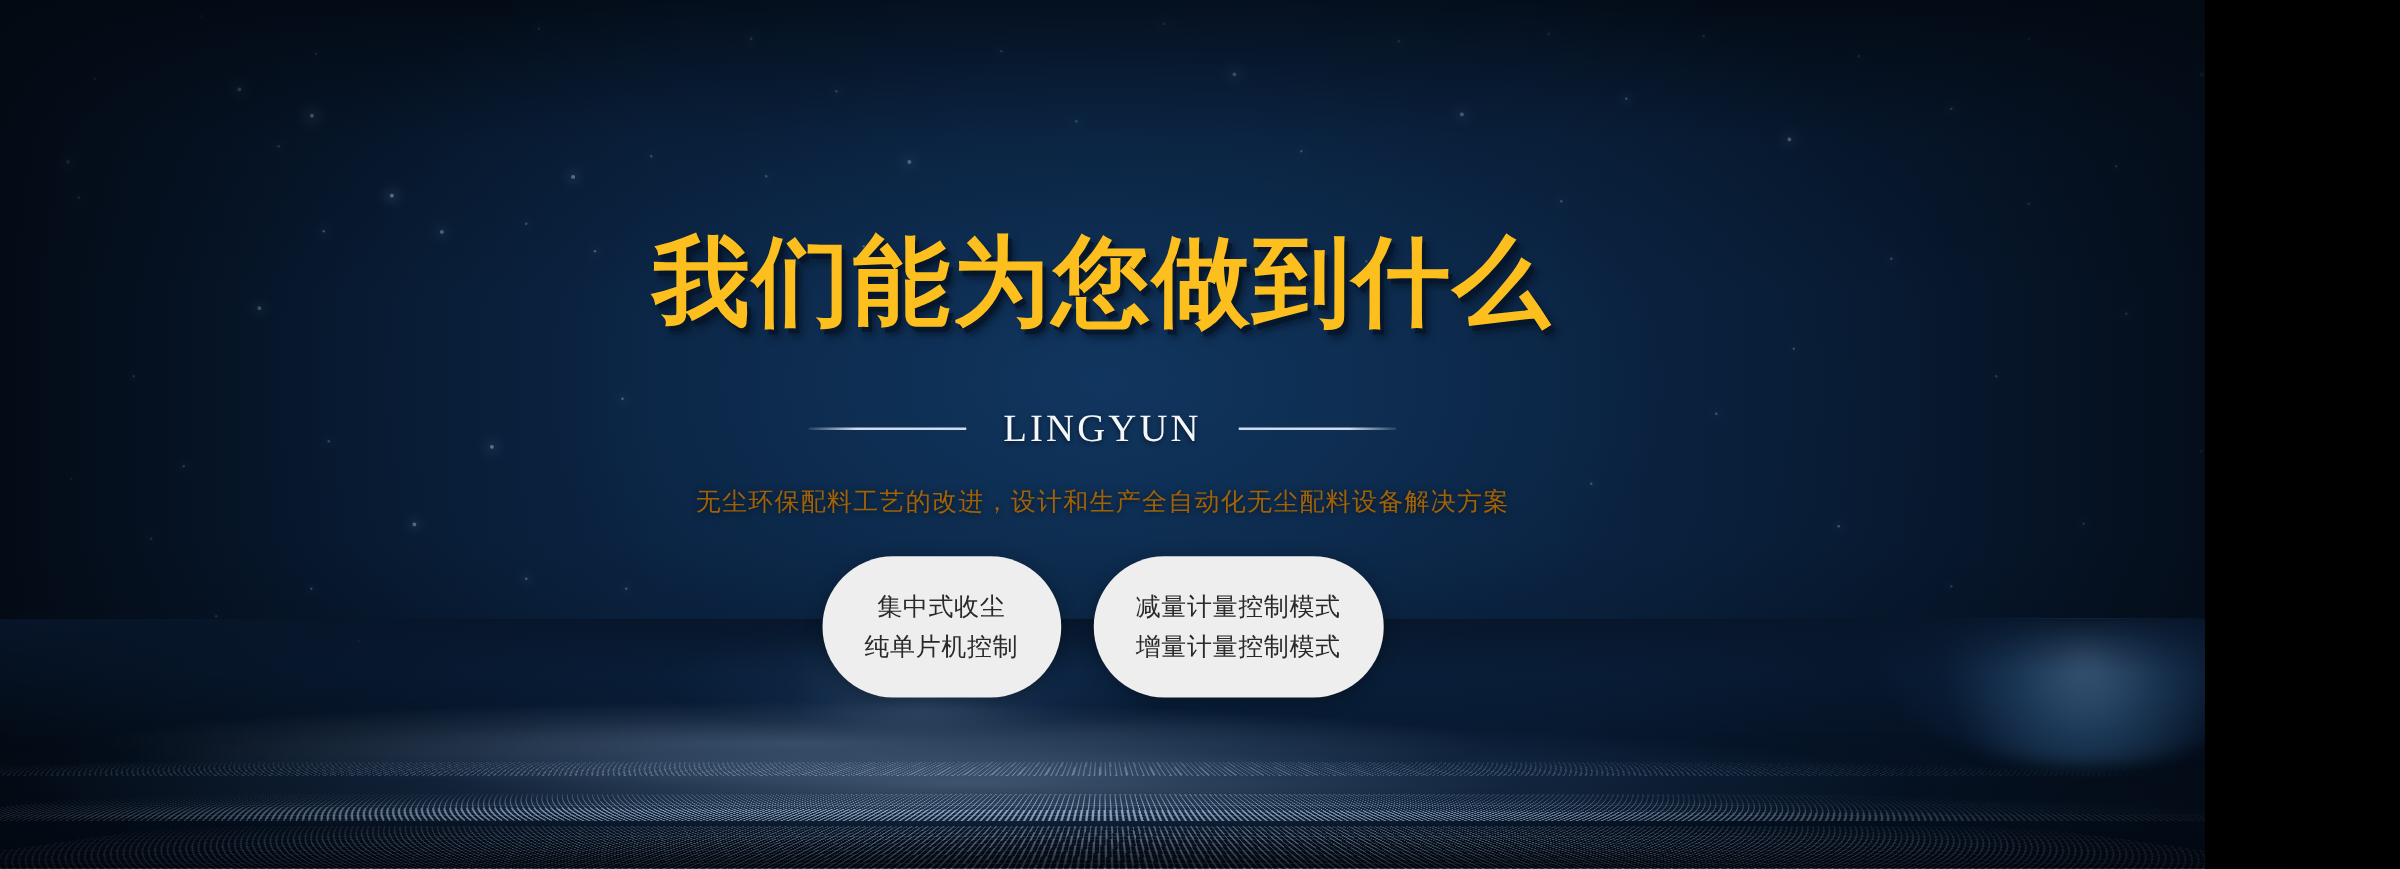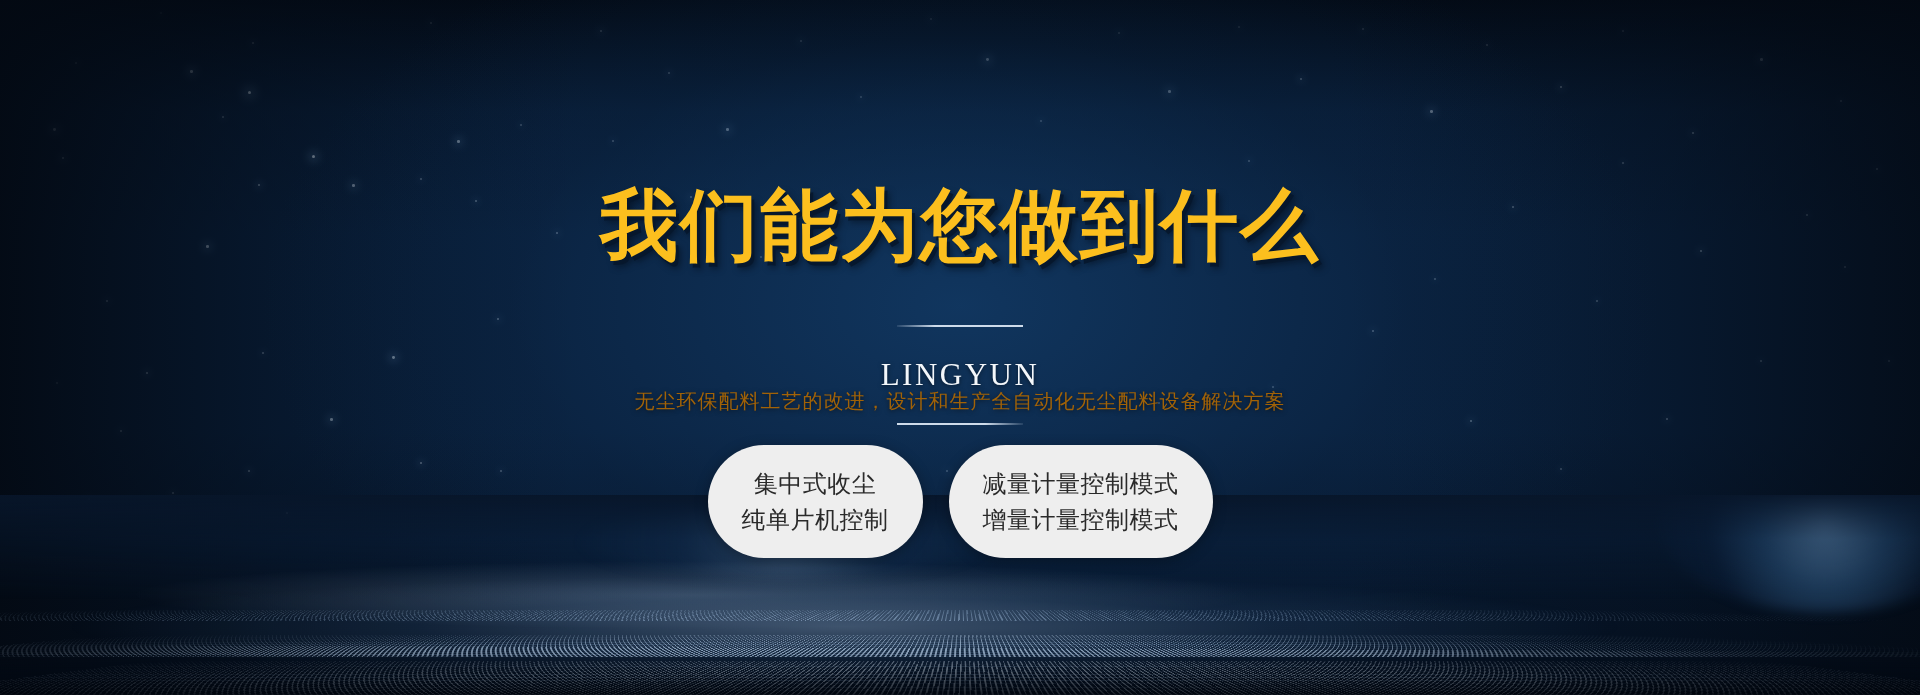--- a/index.html
+++ b/index.html
@@ -3,21 +3,21 @@
 <meta charset="utf-8">
 <title>LINGYUN Hero Banner</title>
 <style>
   html, body {
     margin: 0;
     padding: 0;
     background: #000;
   }
   #stage {
     position: relative;
-    width: 1920px;
+    width: 1764px;
     height: 695px;
     overflow: hidden;
     font-family: "Liberation Sans", "DejaVu Sans", sans-serif;
     background: #081a31;
   }
 
   
   .bg-base {
     position: absolute;
     inset: 0;
@@ -146,21 +146,20 @@
   }
 
   .sub-row {
     position: absolute;
     left: 0; right: 0;
     top: 325px;
     display: flex;
     align-items: center;
     justify-content: center;
     gap: 30px;
-    flex-direction: column;
   }
   .sub-rule {
     width: 126px;
     height: 2px;
     background: linear-gradient(90deg, rgba(210,222,236,0.10) 0%, rgba(214,226,240,0.95) 22%, rgba(214,226,240,0.95) 78%, rgba(210,222,236,0.10) 100%);
   }
   .sub-rule.left  { background: linear-gradient(90deg, rgba(200,215,232,0.12) 0%, rgba(216,228,242,0.95) 30%, rgba(216,228,242,0.95) 100%); }
   .sub-rule.right { background: linear-gradient(90deg, rgba(216,228,242,0.95) 0%, rgba(216,228,242,0.95) 70%, rgba(200,215,232,0.12) 100%); }
   .sub-word {
     font-family: "Liberation Serif", "DejaVu Serif", serif;
@@ -197,21 +196,21 @@
     height: 113px;
     box-sizing: border-box;
     padding: 22px 34px;
     display: flex;
     flex-direction: column;
     justify-content: center;
     gap: 12px;
     box-shadow: 0 3px 14px rgba(0,0,0,0.30);
   }
   .pill-line {
-    font-size: 24px;
+    font-size: 20px;
     line-height: 1;
     color: #2a2a2a;
     letter-spacing: 0.5px;
     white-space: nowrap;
     text-align: center;
   }
   .pill-1 { min-width: 190px; }
   .pill-2 { min-width: 200px; }
   .pill-3 { min-width: 320px; }
 </style>

